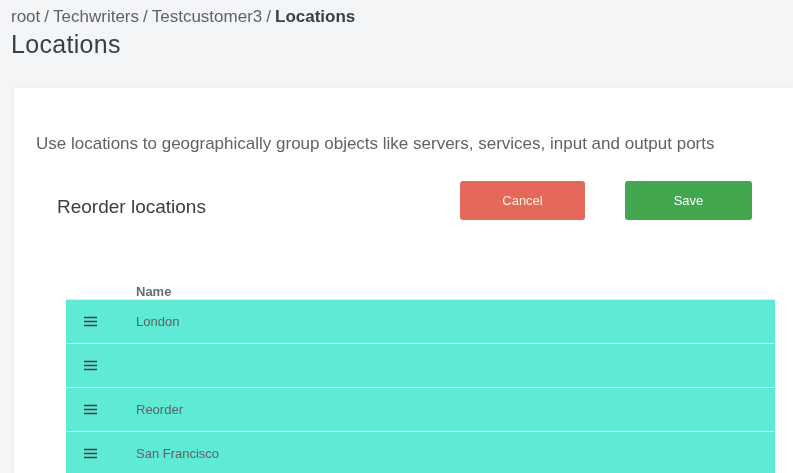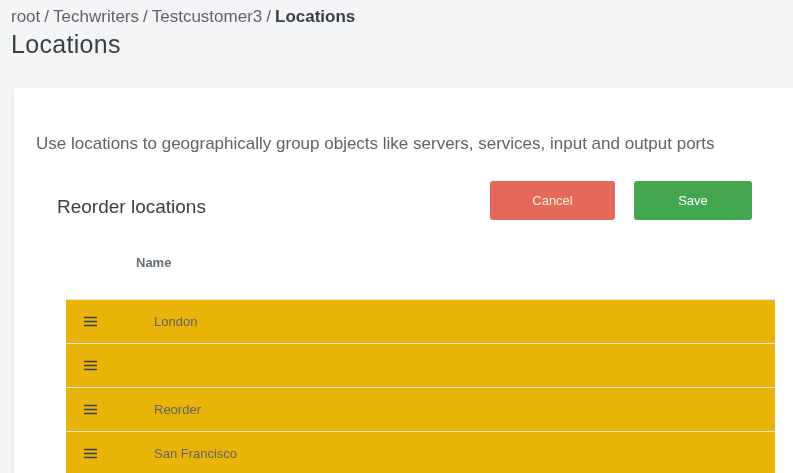--- a/index.html
+++ b/index.html
@@ -57,34 +57,33 @@
   .reorder-heading {
     margin: 16px; flex: 1;
     align-self: flex-start;
     font-size: 19px; line-height: 21px; font-weight: 400;
     color: var(--text-primary);
   }
   .btn {
     height: 39px; border: none; border-radius: 3px;
     font-size: 13px; font-family: inherit; cursor: pointer;
   }
-  .btn-cancel { width: 125px; margin-right: 19px; background: var(--cancel-bg); color: var(--cancel-text); }
-  .btn-save   { width: 118px; background: var(--save-bg); color: var(--save-text); }
+  .btn-cancel { width: 125px; margin-right: 40px; background: var(--cancel-bg); color: var(--cancel-text); }
+  .btn-save   { width: 127px; background: var(--save-bg); color: var(--save-text); }
   .loc-table { margin: 35px 0 0 52px; width: 709px; }
   .thead {
-    display: flex; align-items: flex-start;
+    display: flex; align-items: flex-end;
     height: 45px; border-bottom: 1px solid var(--row-border);
     font-size: 13px; font-weight: bold; color: #636c77;
   }
   .row {
     display: flex; align-items: center;
     height: 44px; border-bottom: 1px solid var(--row-border);
     font-size: 13px; color: var(--text-secondary);
-    background: #eab308;
-    gap: 18px;
+    background: #5eead4;
   }
   .handle-cell { width: 70px; padding-left: 18px; display: flex; align-items: center; }
   .drag-handle { cursor: grab; display: inline-flex; }
   .name-cell { flex: 1; }
 </style>
 </head>
 <body>
 
 <div class="breadcrumb">
   <span class="crumb">root</span><span class="sep">/</span><span class="crumb">Techwriters</span><span class="sep">/</span><span class="crumb">Testcustomer3</span><span class="sep">/</span><span class="current">Locations</span>

